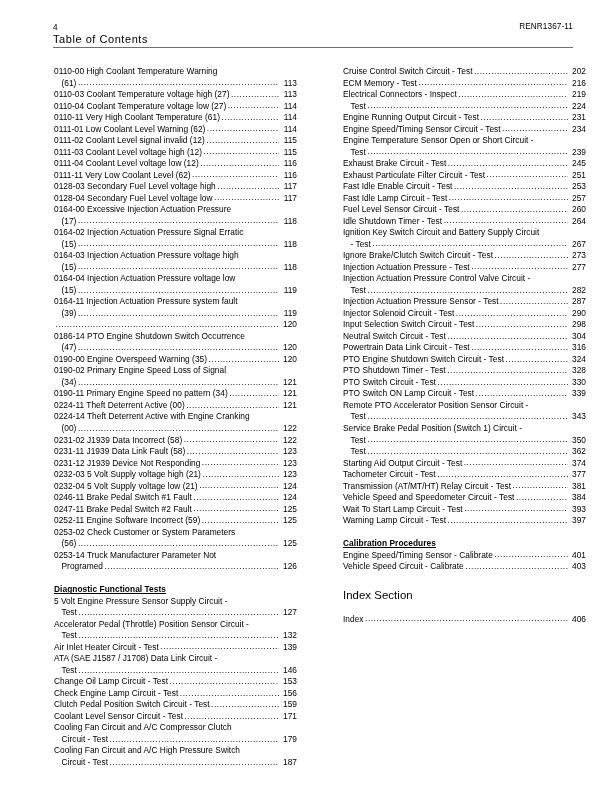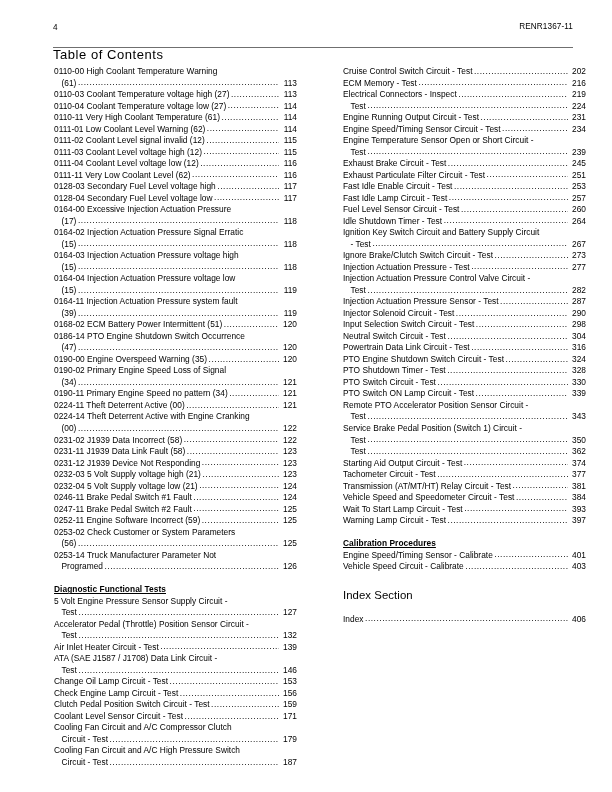--- a/index.html
+++ b/index.html
@@ -35,23 +35,23 @@
     position: absolute;
     left: 0;
     top: 0;
     line-height: 11.6px;
   }
   .header-page-num {
     font-size: 8.2px;
     letter-spacing: 0.1px;
   }
   .header-section {
-    font-size: 13px;
+    font-size: 11px;
     letter-spacing: 0.55px;
-    margin-top: 15px;
+    margin-top: 0;
   }
   .header-right {
     position: absolute;
     right: 0;
     top: 0;
     font-size: 8.2px;
     letter-spacing: 0.1px;
     text-align: left;
   }
   .header-rule {
@@ -266,21 +266,20 @@
         <div class="entry">
           <div class="line-plain">0164-11 Injection Actuation Pressure system fault</div>
           <div class="row cont">
             <span class="label">(39)</span>
             <span class="leader">..........................................................................................</span>
             <span class="pageno">119</span>
           </div>
         </div>
         <div class="entry">
           <div class="row">
-            <span class="label">0168-02 ECM Battery Power Intermittent (51)</span>
             <span class="leader">..........................................................................................</span>
             <span class="pageno">120</span>
           </div>
         </div>
         <div class="entry">
           <div class="line-plain">0186-14 PTO Engine Shutdown Switch Occurrence</div>
           <div class="row cont">
             <span class="label">(47)</span>
             <span class="leader">..........................................................................................</span>
             <span class="pageno">120</span>

